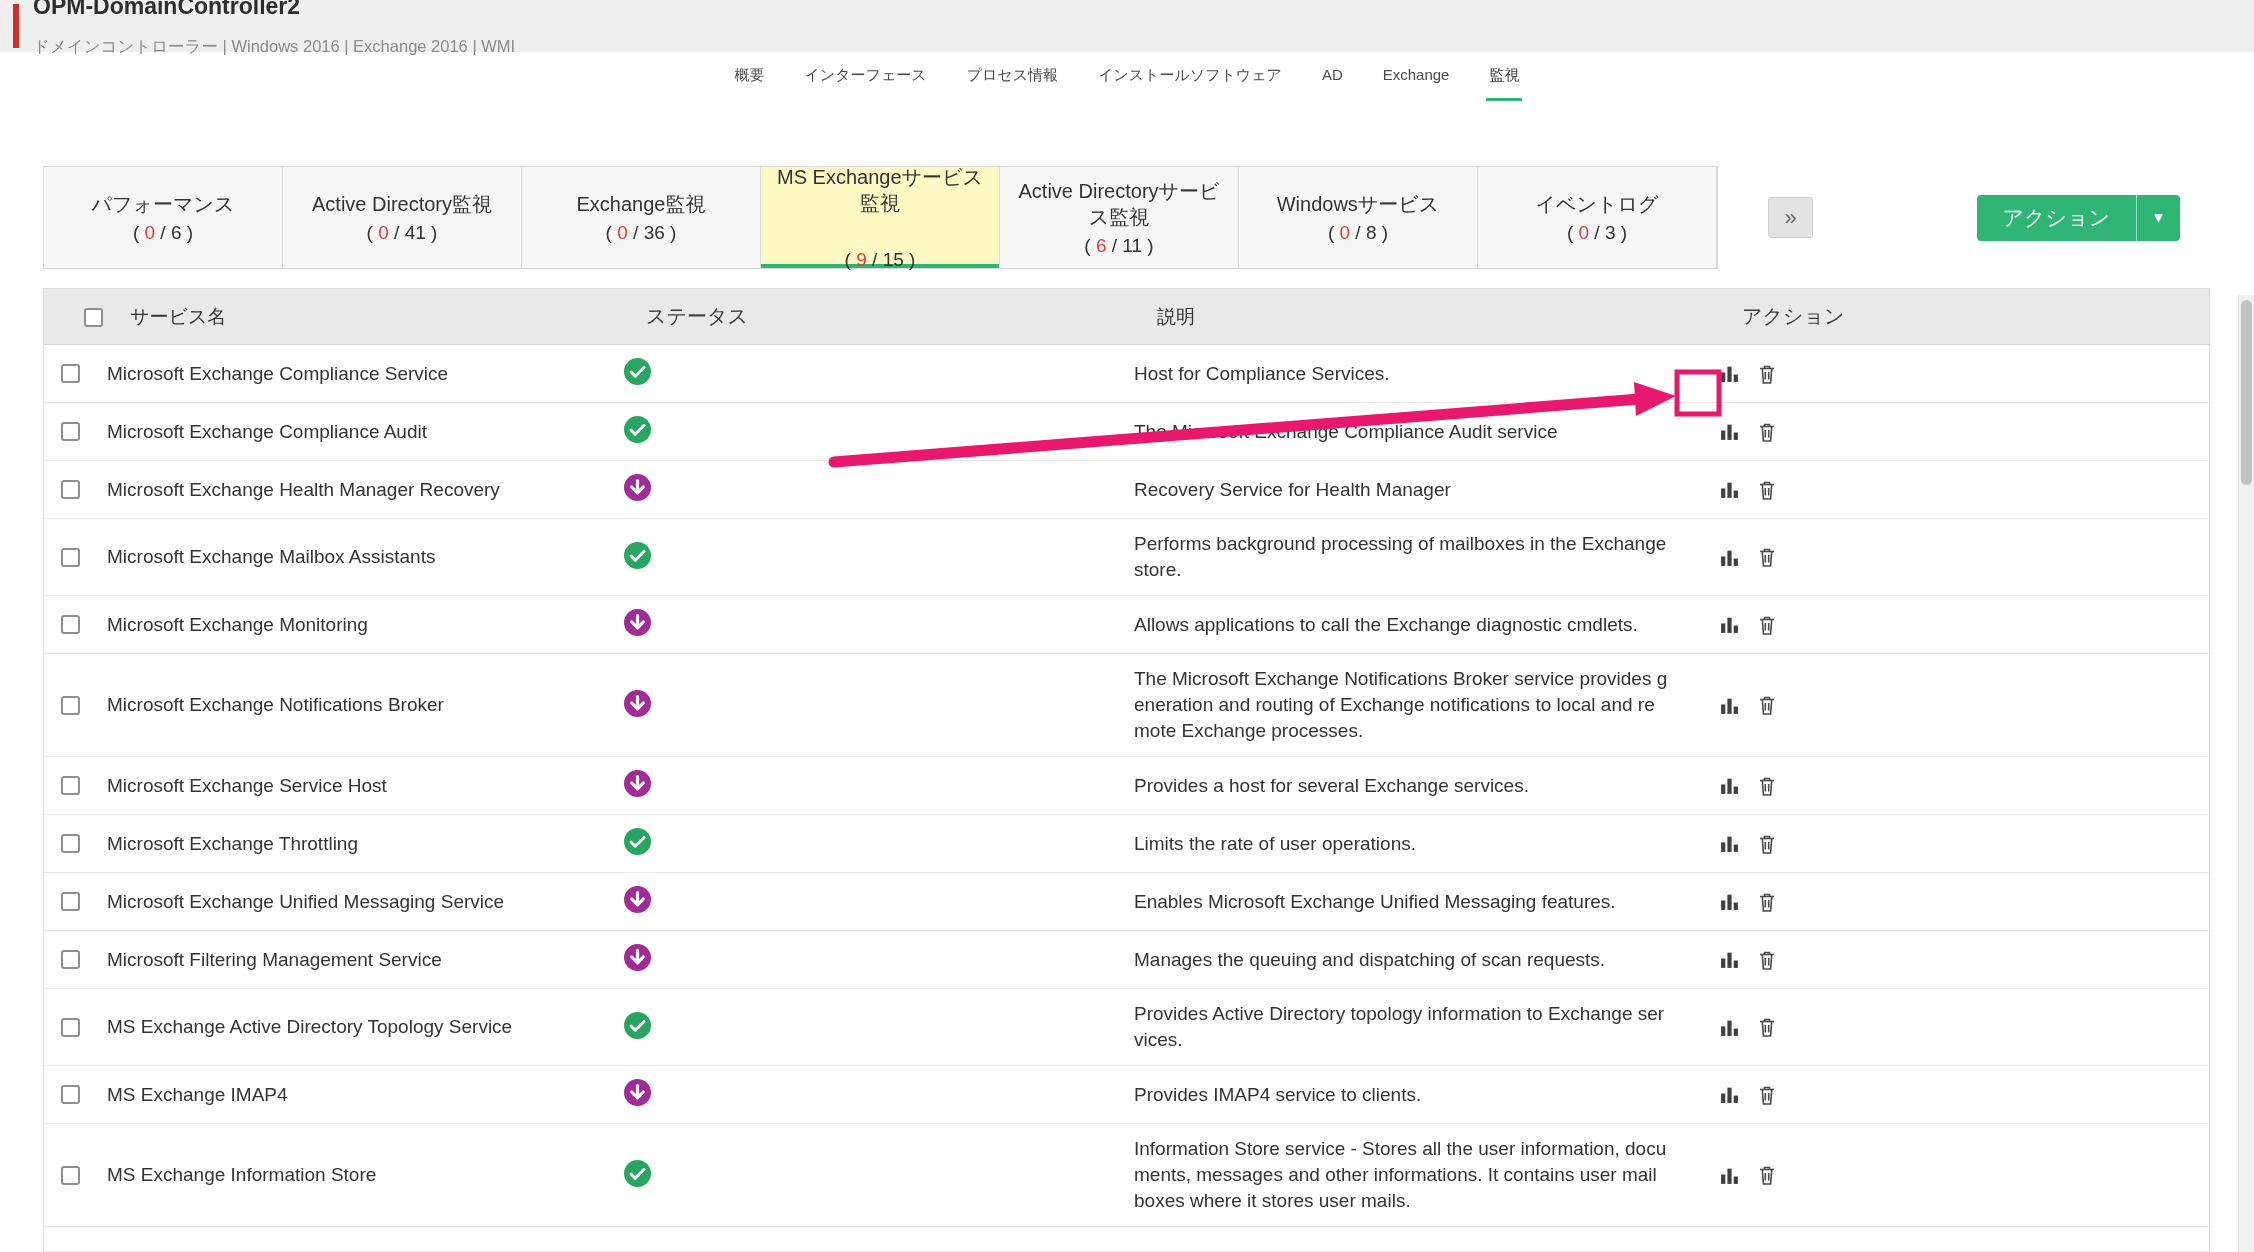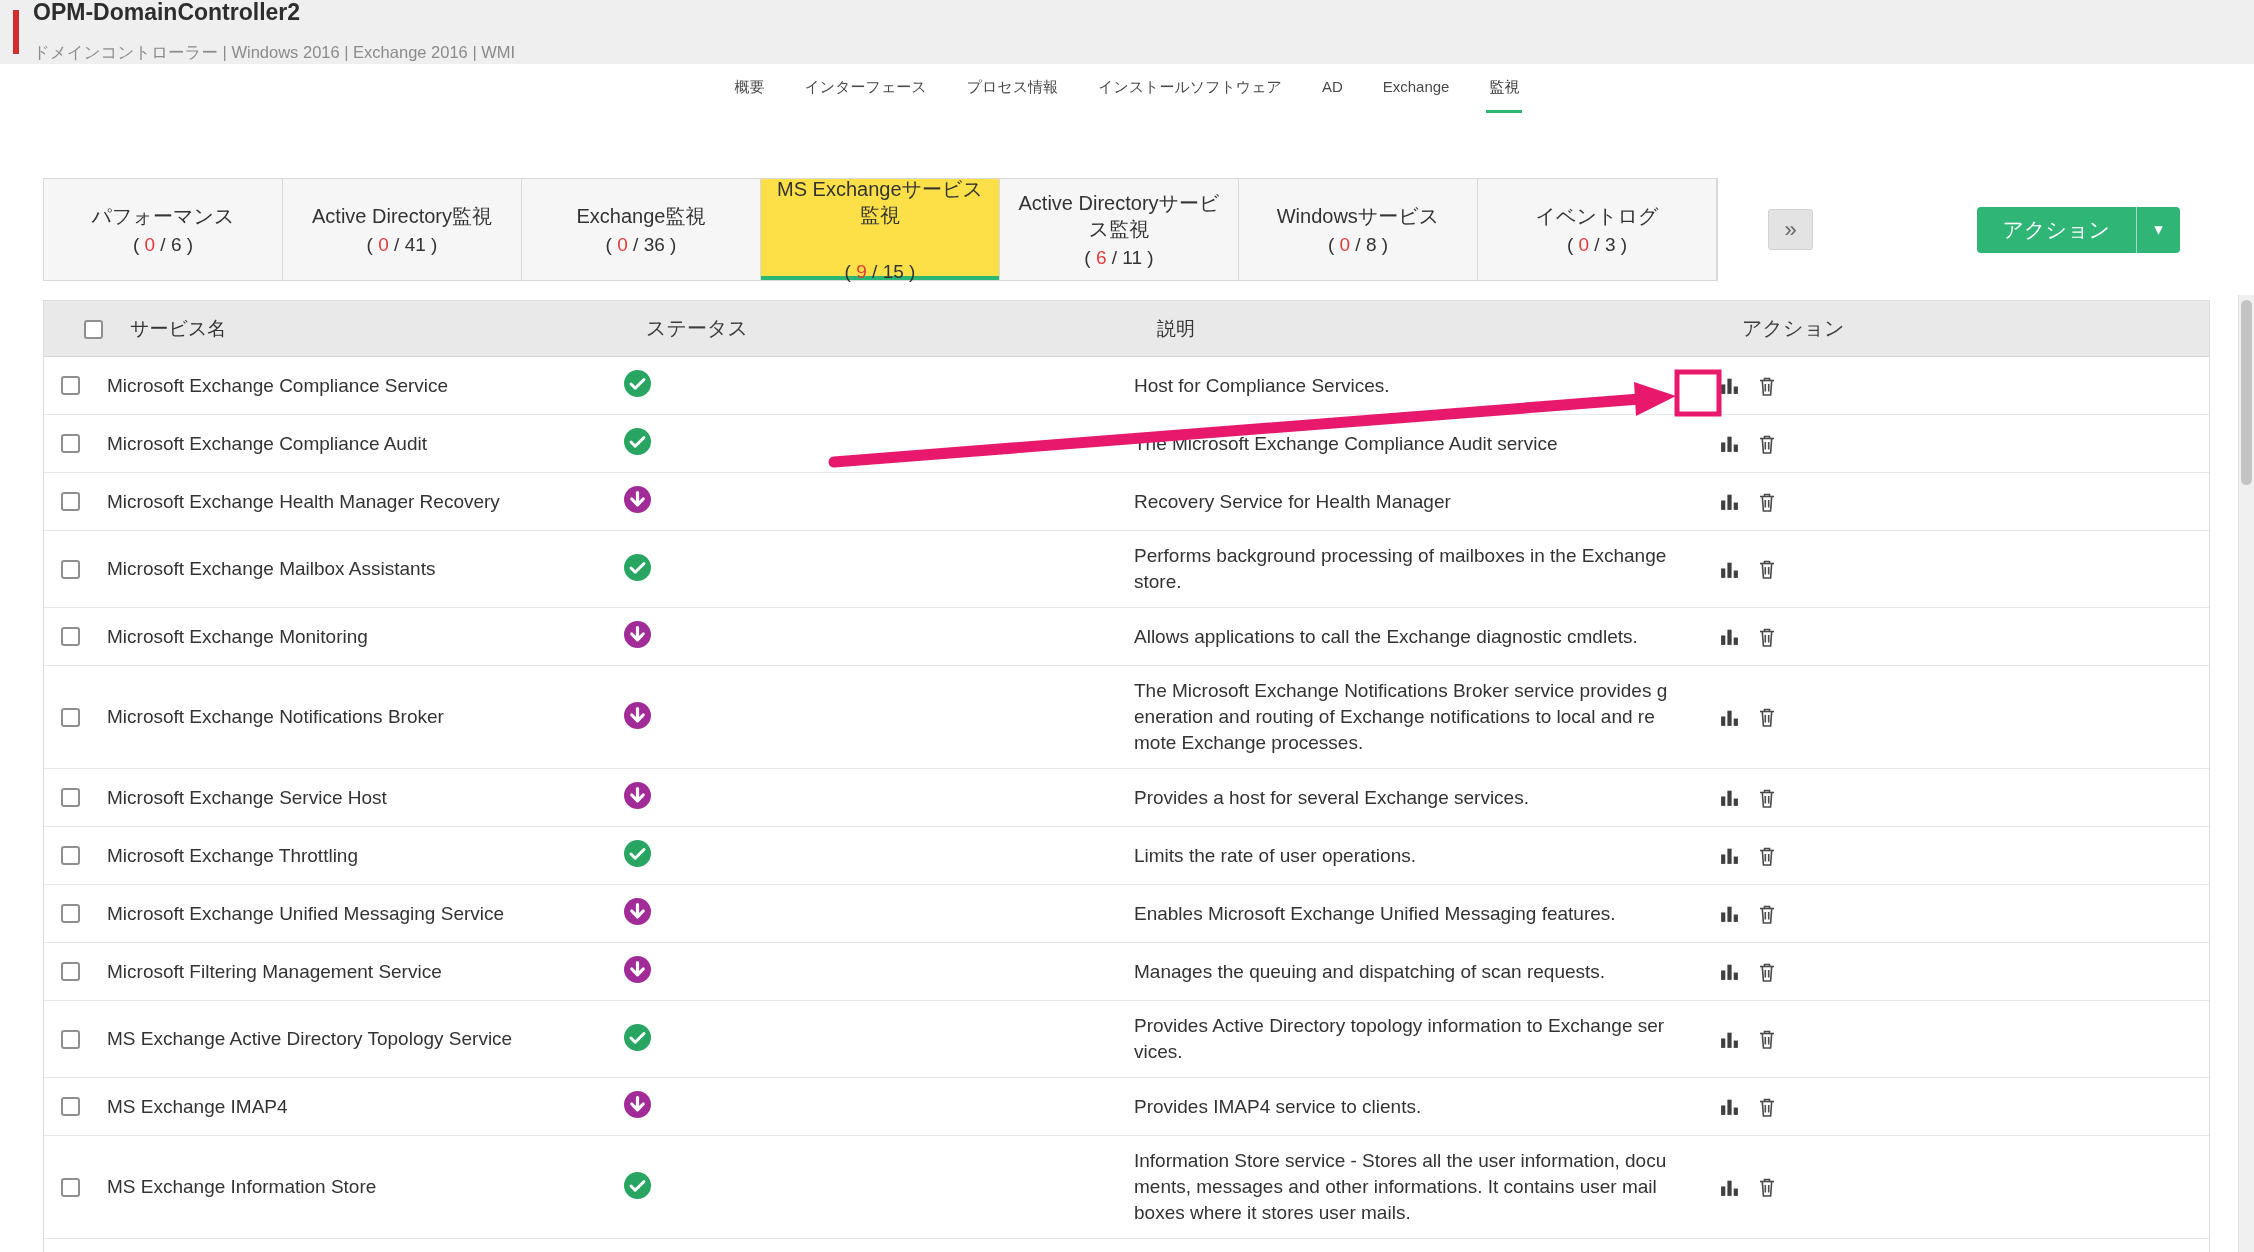--- a/index.html
+++ b/index.html
@@ -5,21 +5,21 @@
   * { box-sizing: border-box; }
   html,body { margin:0; padding:0; }
   body {
     width:2254px; height:1252px; overflow:hidden; position:relative;
     background:#ffffff; font-family:"Liberation Sans","DejaVu Sans",sans-serif;
     color:#333;
   }
 
   
   .device-header {
-    height:64px; background:#efefef; display:flex; align-items:center;
+    height:52px; background:#efefef; display:flex; align-items:center;
     padding-left:13px;
   }
   .accent-bar { width:6px; height:44px; background:#cf2e2e; margin-right:14px; }
   .header-text { display:flex; flex-direction:column; justify-content:center; }
   .page-title { font-size:23px; font-weight:bold; color:#2d2d2d; line-height:1.1; }
   .device-subtitle { font-size:16.5px; color:#8b8b8b; margin-top:17px; }
 
   
   .top-nav {
     display:flex; justify-content:center; gap:34px;
@@ -35,21 +35,21 @@
   .toolbar-row {
     display:flex; align-items:center;
     margin:65px 44px 0 43px; height:103px;
   }
   .monitor-tabs { display:flex; border:1px solid #d9d9d9; background:#f6f6f6; height:103px; }
   .mtab {
     width:239px; border-right:1px solid #d9d9d9; background:#f6f6f6;
     display:flex; flex-direction:column; justify-content:center; align-items:center;
     text-align:center; padding:6px 12px; cursor:pointer;
   }
-  .mtab[data-active="true"] { background:#fde047; box-shadow: inset 0 -4px 0 0 #2bb673; gap: 28px; }
+  .mtab[data-active="true"] { background:#fef9c3; box-shadow: inset 0 -4px 0 0 #2bb673; gap: 28px; }
   .mtab-label { font-size:20px; color:#333; line-height:1.3; }
   .mtab-count { font-size:19px; color:#333; margin-top:5px; white-space:nowrap; }
   .mtab-count .cur { color:#e23b3b; }
 
   .more-btn {
     margin-left:50px; width:45px; height:41px; background:#e3e3e3;
     border:1px solid #d2d2d2; border-radius:3px; font-size:22px; color:#666;
     cursor:pointer; display:flex; align-items:center; justify-content:center;
     font-family:inherit;
   }

